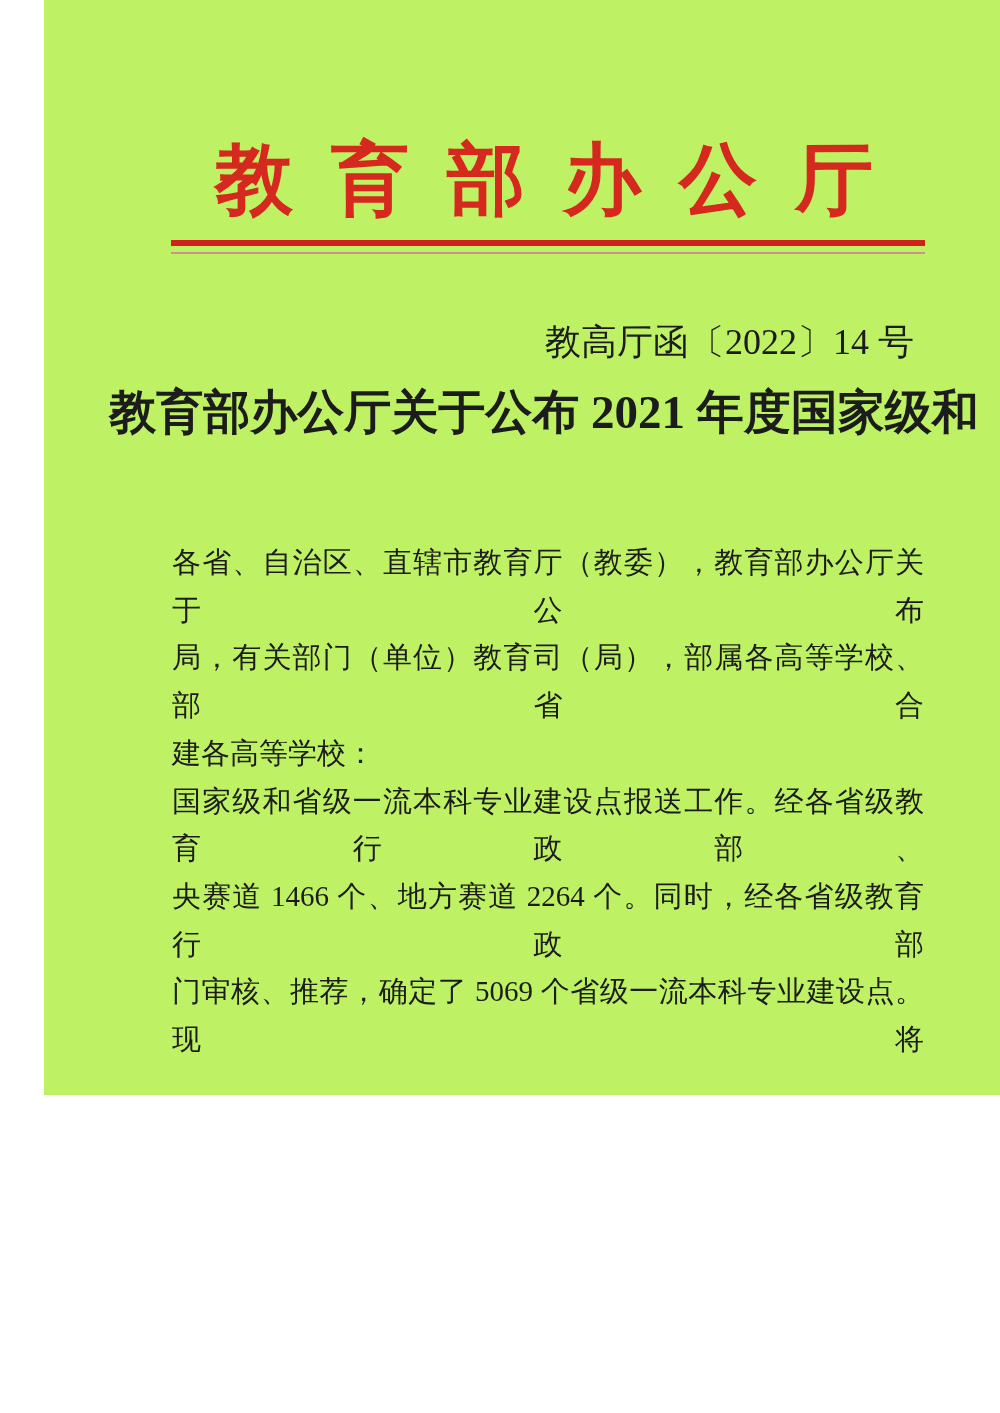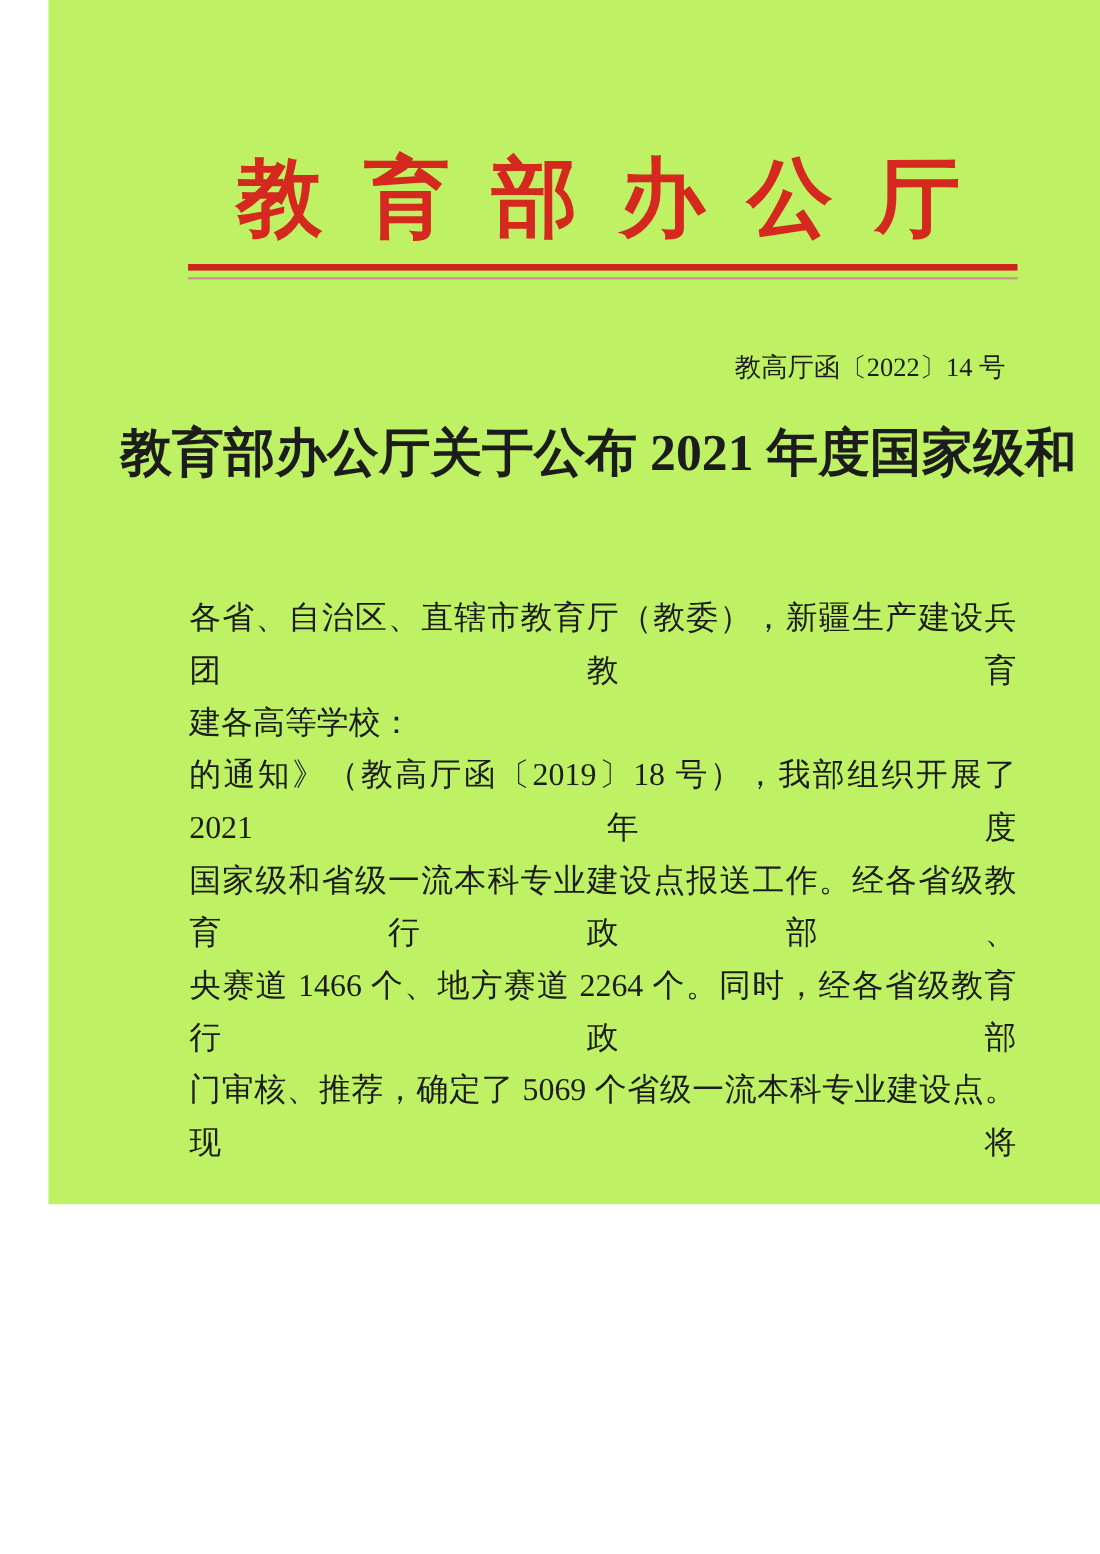--- a/index.html
+++ b/index.html
@@ -41,21 +41,21 @@
   }
   .rule-top-thick   { top: 240px;  height: 6px; }
   .rule-top-thin    { top: 252px;  height: 2px; background: #c9938a; }
   .rule-bottom-thin { top: 1259px; height: 3px; }
   .rule-bottom-thick{ top: 1266px; height: 6px; }
   
   .doc-number {
     position: absolute;
     top: 318px;
     right: 130px;
-    font-size: 24px;
+    font-size: 36px;
     white-space: nowrap;
   }
   
   .title {
     position: absolute;
     top: 388px;
     left: 0;
     width: 100%;
     text-align: center;
     font-size: 47px;
@@ -103,24 +103,24 @@
   <div class="rule rule-top-thin"></div>
 
   <div class="doc-number">教高厅函〔2022〕14 号</div>
 
   <div class="title">
     <div>教育部办公厅关于公布 2021 年度国家级和</div>
   </div>
 
   <div class="body-text">
 
-    <div class="line j">各省、自治区、直辖市教育厅（教委），新疆生产建设兵团教育</div>
+    <div class="line j">各省、自治区、直辖市教育厅（教委），教育部办公厅关于公布</div>
+    <div class="line j">局，有关部门（单位）教育司（局），部属各高等学校、部省合</div>
     <div class="line">建各高等学校：</div>
 
-    <div class="line j">的通知》（教高厅函〔2019〕18 号），我部组织开展了 2021 年度</div>
     <div class="line j">国家级和省级一流本科专业建设点报送工作。经各省级教育行政部、</div>
     <div class="line j">央赛道 1466 个、地方赛道 2264 个。同时，经各省级教育行政部</div>
     <div class="line j">门审核、推荐，确定了 5069 个省级一流本科专业建设点。现将</div>
 
   </div>
 
   <div class="attachment">附件：1. 2021 年度国家级一流本科专业建设点名单（分送）</div>
 
   <div class="rule rule-bottom-thin"></div>
   <div class="rule rule-bottom-thick"></div>

